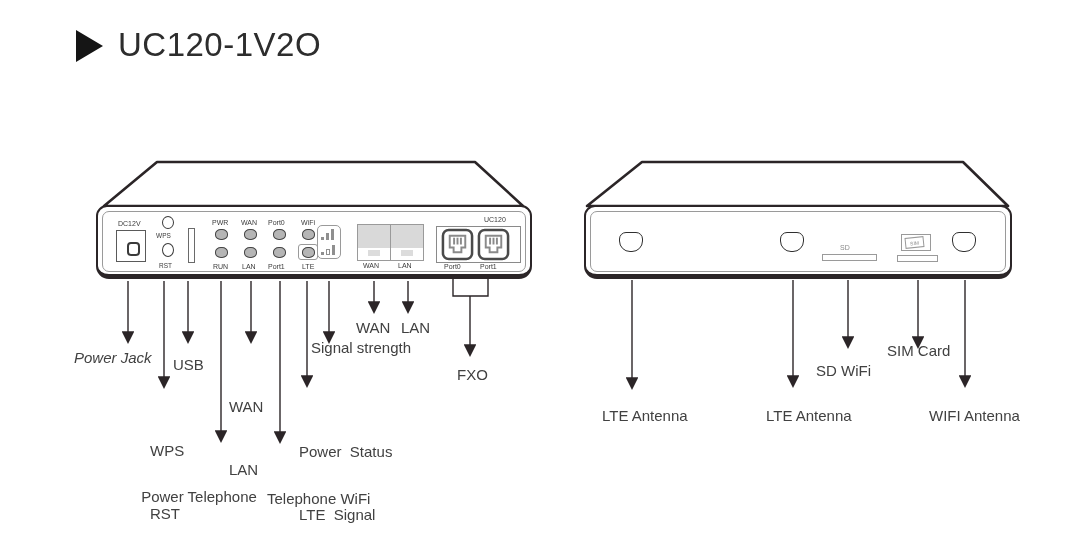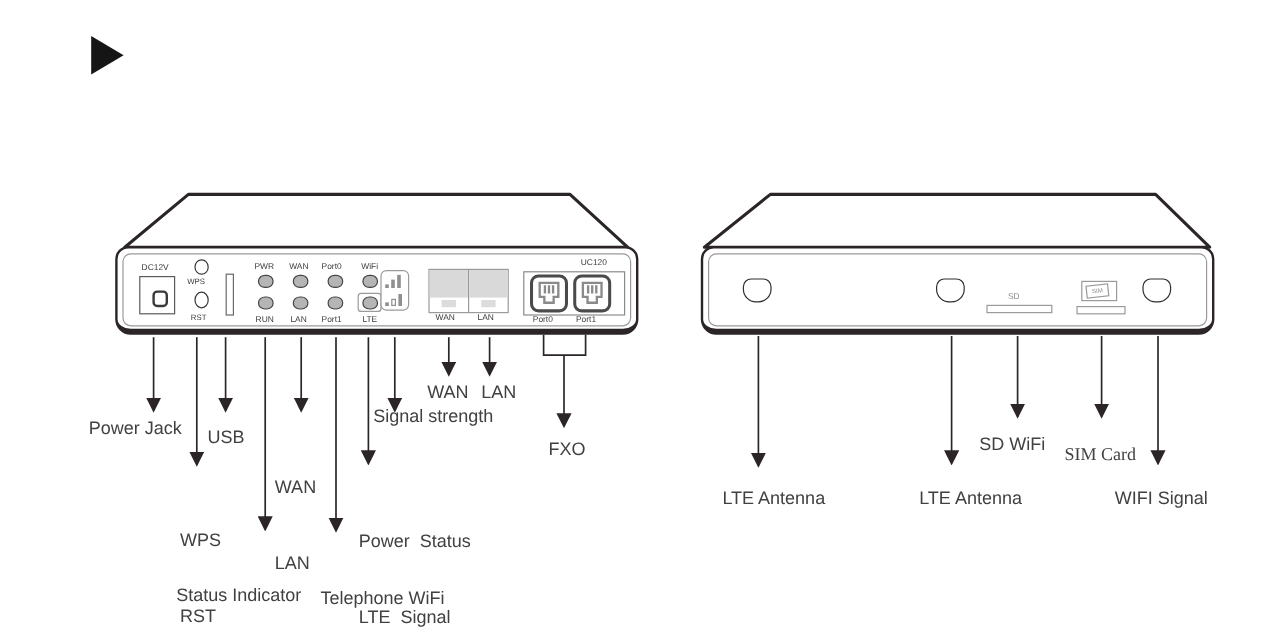--- a/index.html
+++ b/index.html
@@ -74,20 +74,21 @@
       <line x1="470" y1="296" x2="470" y2="355" marker-end="url(#arr)"></line>
       <line x1="632" y1="280" x2="632" y2="388" marker-end="url(#arr)"></line>
       <line x1="793" y1="280" x2="793" y2="386" marker-end="url(#arr)"></line>
       <line x1="848" y1="280" x2="848" y2="347" marker-end="url(#arr)"></line>
       <line x1="918" y1="280" x2="918" y2="347" marker-end="url(#arr)"></line>
       <line x1="965" y1="280" x2="965" y2="386" marker-end="url(#arr)"></line>
     </g>
   </svg>
 
   <div class="abs title-tri"></div>
+  <div class="abs title-text">UC120-1V2O</div>
 
   <div class="abs face" style="left:96px;top:205px;width:436px;height:74px;">
     <div class="inner"></div>
   </div>
 
   <div class="abs tiny" style="left:118px;top:220px;">DC12V</div>
   <div class="abs jack-outer"></div>
   <div class="abs jack-inner"></div>
 
   <div class="abs oval-btn" style="left:162px;top:216px;"></div>
@@ -151,32 +152,32 @@
     <rect x="2" y="2" width="30" height="30" rx="6" fill="#fff" stroke="#4a4a4a" stroke-width="2.6"></rect>
     <path d="M9,8 h16 v12 h-4 v5 h-8 v-5 h-4 z" fill="none" stroke="#8a8a8a" stroke-width="2"></path>
     <line x1="13.5" y1="10" x2="13.5" y2="17" stroke="#8a8a8a" stroke-width="2"></line>
     <line x1="17" y1="10" x2="17" y2="17" stroke="#8a8a8a" stroke-width="2"></line>
     <line x1="20.5" y1="10" x2="20.5" y2="17" stroke="#8a8a8a" stroke-width="2"></line>
   </svg>
   <div class="abs tiny" style="left:444px;top:263px;">Port0</div>
   <div class="abs tiny" style="left:480px;top:263px;">Port1</div>
   <div class="abs tiny" style="left:484px;top:216px;">UC120</div>
 
-  <div class="abs lbl" style="left:74px;top:347px;">Power Jack</div>
+  <div class="abs lbl" style="left:74px;top:347px;font-style:italic;">Power Jack</div>
   <div class="abs lbl" style="left:173px;top:354px;">USB</div>
   <div class="abs lbl" style="left:150px;top:398px;">
     <div>WPS</div>
     <div>RST</div>
   </div>
   <div class="abs lbl" style="left:229px;top:354px;">
     <div>WAN</div>
     <div>LAN</div>
   </div>
   <div class="abs lbl center" style="left:139px;top:444px;width:120px;">
-    <div>Status Indicator</div>
+    <div>Power Telephone</div>
     
   </div>
   <div class="abs lbl" style="left:267px;top:446px;">
     <div>Telephone WiFi</div>
     
   </div>
   <div class="abs lbl" style="left:299px;top:399px;">
     <div>Power  Status</div>
     <div>LTE  Signal</div>
   </div>
@@ -195,16 +196,16 @@
 
   <div class="abs tiny muted" style="left:840px;top:244px;">SD</div>
   <div class="abs slot" style="left:822px;top:254px;width:55px;height:7px;"></div>
   <div class="abs sim-icon"></div>
   <div class="abs sim-card-inner">SIM</div>
   <div class="abs slot" style="left:897px;top:255px;width:41px;height:7px;"></div>
 
   <div class="abs lbl" style="left:602px;top:405px;">LTE Antenna</div>
   <div class="abs lbl" style="left:766px;top:405px;">LTE Antenna</div>
   <div class="abs lbl" style="left:816px;top:360px;">SD WiFi</div>
-  <div class="abs lbl" style="left:887px;top:369px;font-family:Liberation Serif, serif;">SIM Card</div>
-  <div class="abs lbl" style="left:929px;top:405px;">WIFI Signal</div>
+  <div class="abs lbl" style="left:887px;top:340px;">SIM Card</div>
+  <div class="abs lbl" style="left:929px;top:405px;">WIFI Antenna</div>
 
 </div>
 
 </body></html>

